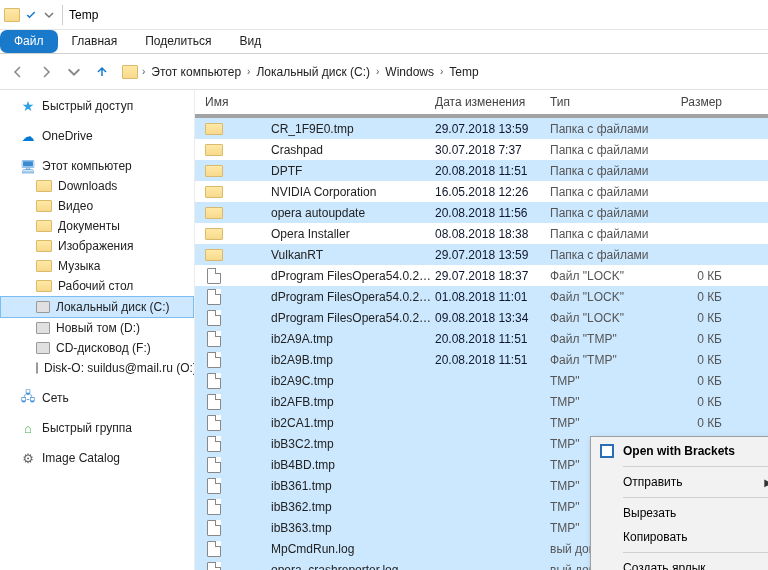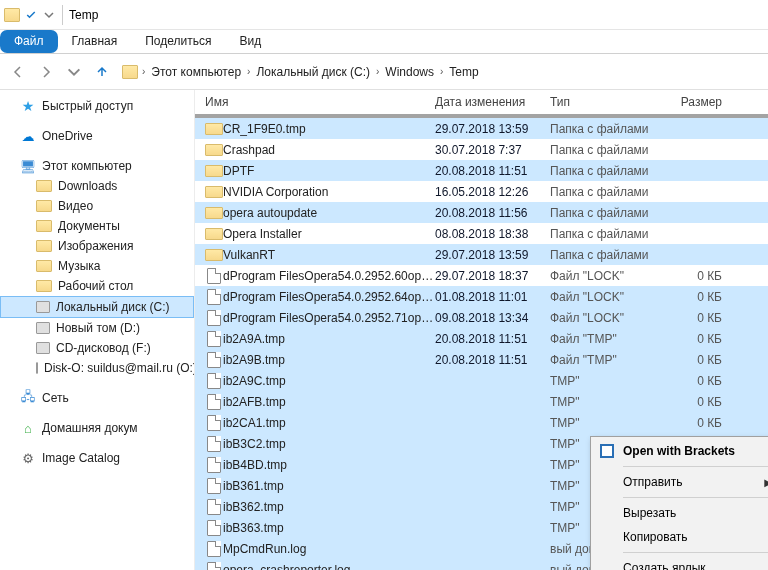--- a/index.html
+++ b/index.html
@@ -46,21 +46,21 @@
 .cols { height: 28px; border-bottom: 4px solid #a3a3a3; display: flex; align-items: center; color: #444; padding-left: 10px; }
 .col-name { width: 230px; }
 .col-date { width: 115px; }
 .col-type { width: 112px; }
 .col-size { width: 60px; text-align: right; }
 
 .rows { overflow-y: auto; flex: 1; }
 .row { height: 21px; display: flex; align-items: center; padding-left: 10px; }
 .row.sel { background: #cce8ff; }
 .row .ico { width: 18px; display: flex; justify-content: center; }
-.row .rname { width: 212px; color: #222; white-space: nowrap; overflow: hidden; text-overflow: ellipsis; }
+.row .rname { width: 212px; color: #222; white-space: nowrap; overflow: hidden; text-overflow: ellipsis; padding-left: 48px; }
 .row .rdate { width: 115px; color: #0f172a; }
 .row .rtype { width: 112px; color: #555; white-space: nowrap; overflow: hidden; text-overflow: ellipsis; }
 .row .rsize { width: 60px; color: #555; text-align: right; }
 .fileico { width: 14px; height: 16px; background: #fff; border: 1px solid #888; border-radius: 1px; position: relative; }
 .fileico::after { content:""; position:absolute; right:-1px; top:-1px; width:5px; height:5px; background:#fff; border-left:1px solid #888; border-bottom:1px solid #888; }
 
 .context-menu { position: absolute; left: 395px; top: 346px; width: 195px; background: #f2f2f2; border: 1px solid #a0a0a0; box-shadow: 2px 3px 6px rgba(0,0,0,.25); padding: 2px; z-index: 10; }
 .context-menu .mi { height: 24px; display: flex; align-items: center; padding: 0 10px 0 30px; position: relative; color: #000; cursor: default; }
 .context-menu .sep { height: 1px; background: #d0d0d0; margin: 3px 2px 3px 30px; }
 .context-menu .mi .mico { position: absolute; left: 6px; width: 16px; height: 16px; display: flex; align-items: center; justify-content: center; }
@@ -191,21 +191,21 @@
         </div>
       </div>
     <div class="spacer"></div>
     <div class="item">
         <span class="ico net">🖧</span>
         <span>Сеть</span>
       </div>
     <div class="spacer"></div>
     <div class="item">
         <span class="ico home">⌂</span>
-        <span>Домашняя докум</span>
+        <span>Быстрый группа</span>
       </div>
     <div class="spacer"></div>
     <div class="item">
         <span class="ico gear">⚙</span>
         <span>Image Catalog</span>
       </div>
   </div>
 
   <div class="content">
     <div class="cols">

